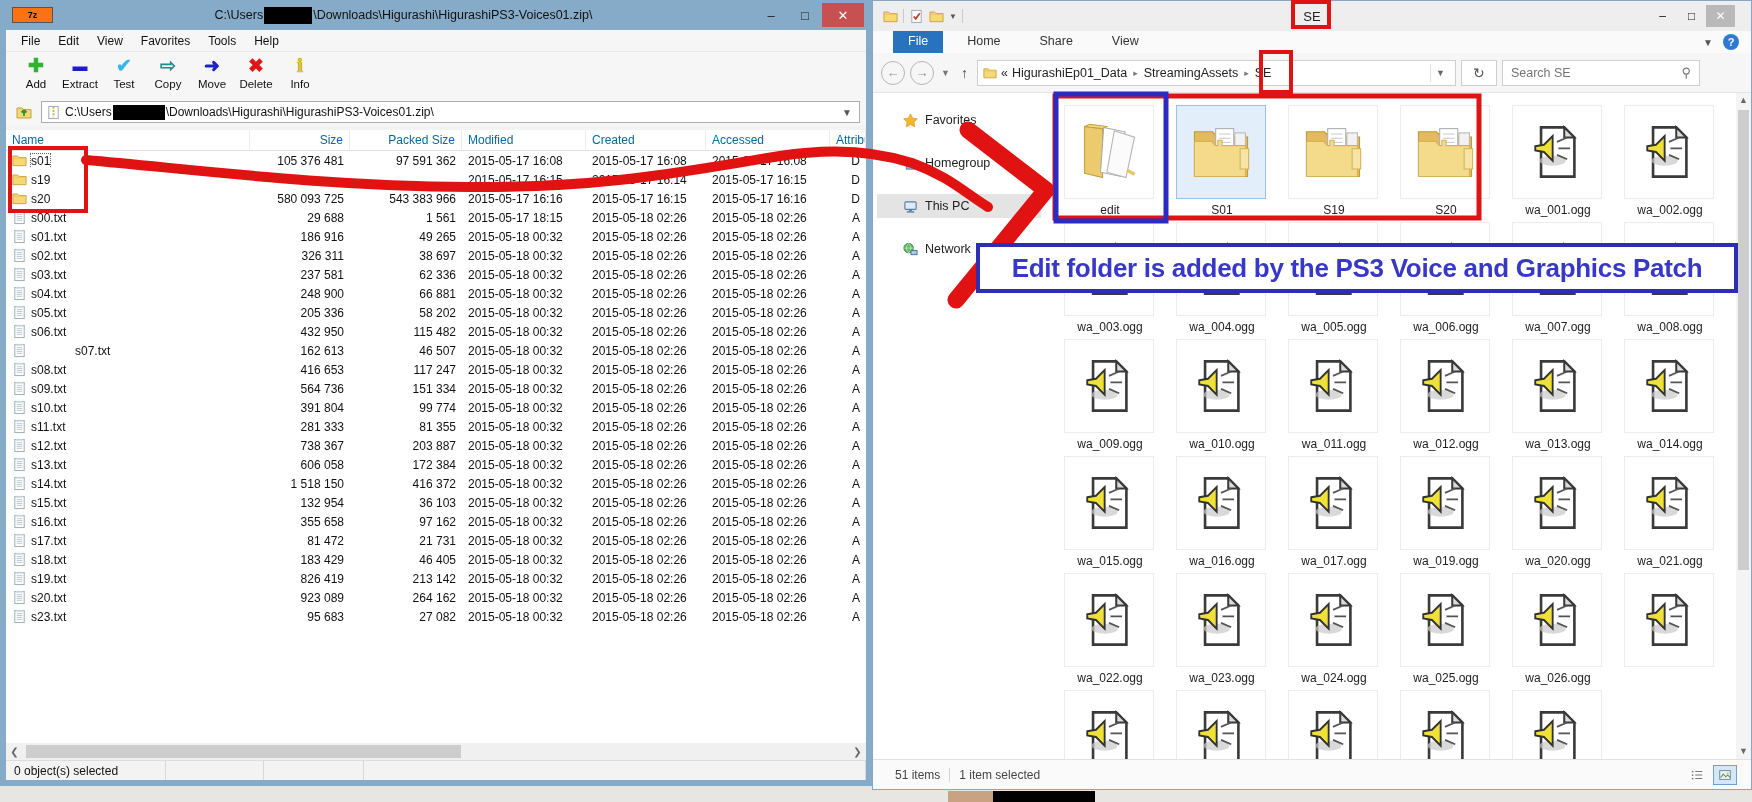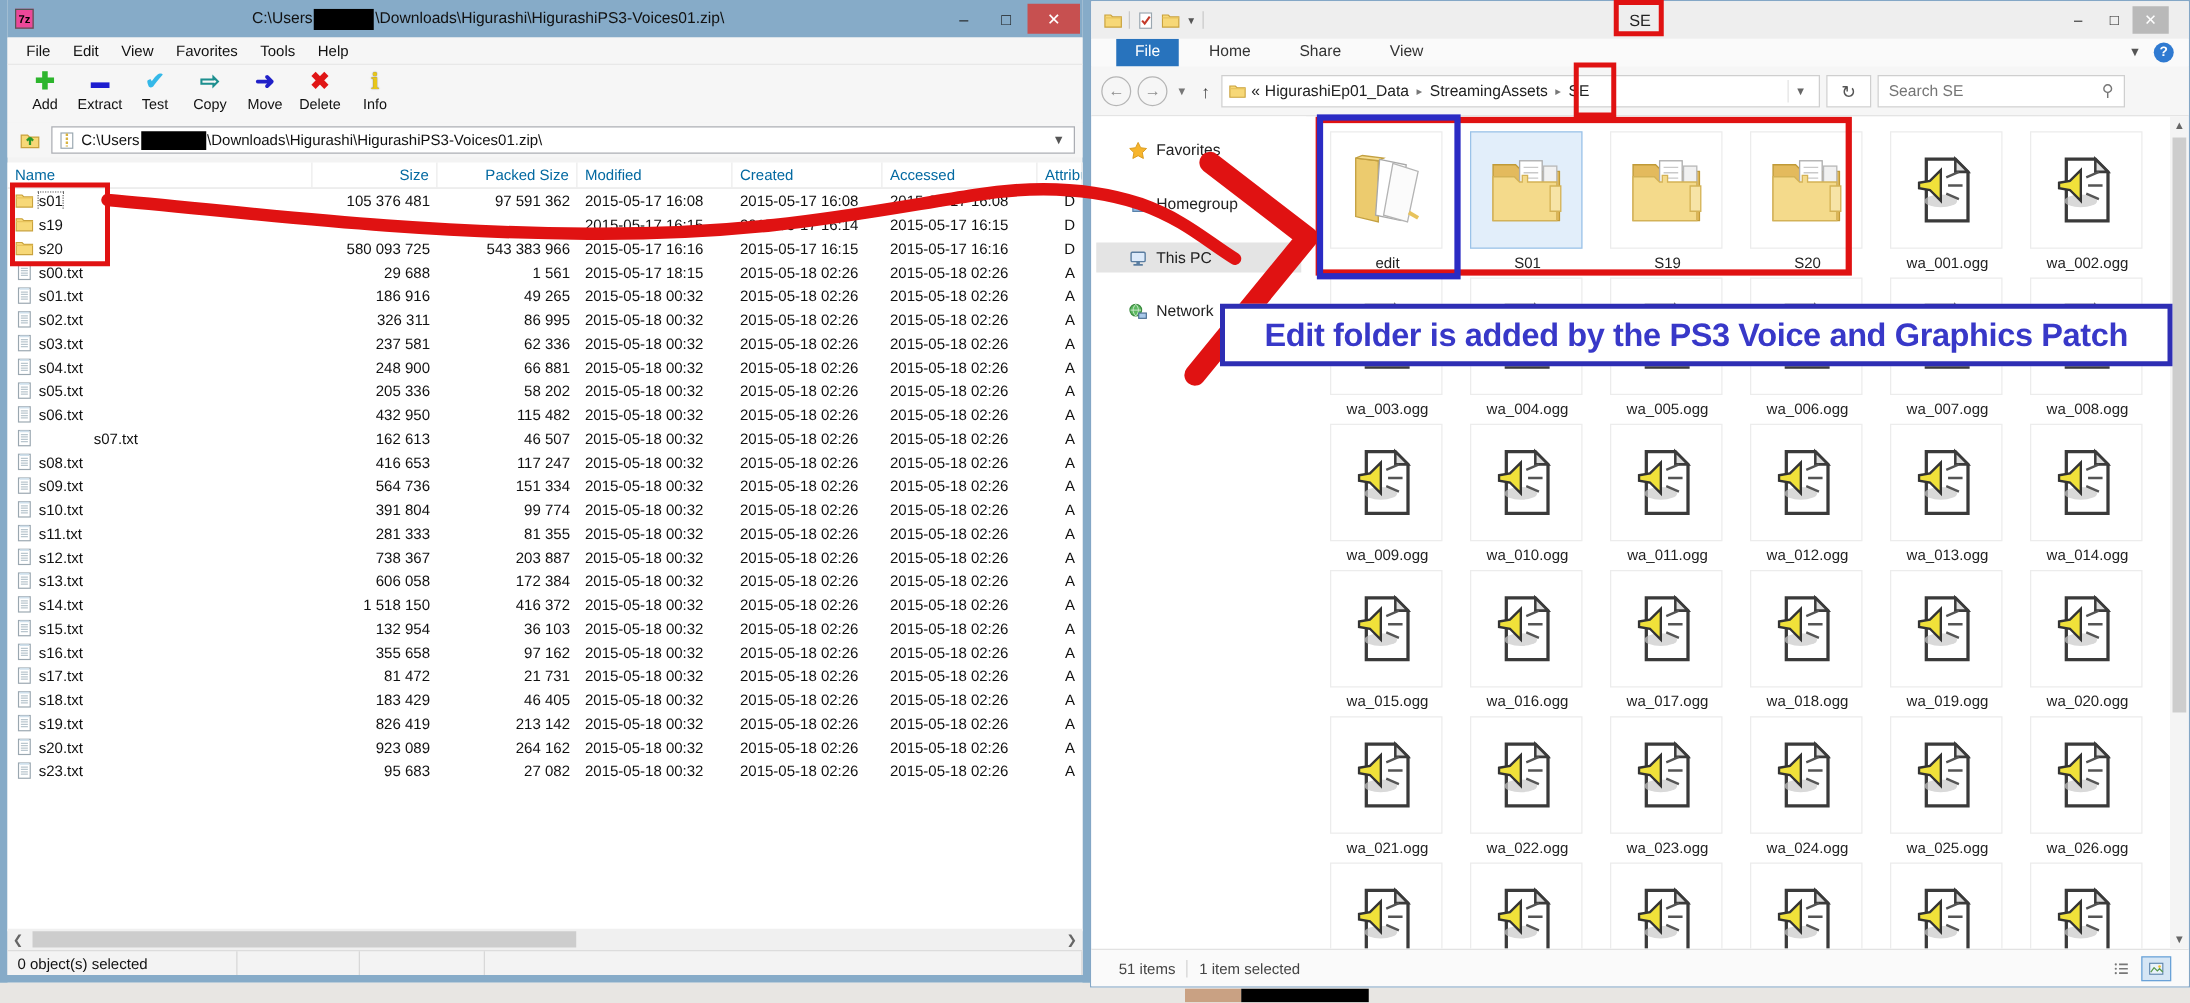--- a/index.html
+++ b/index.html
@@ -6,21 +6,21 @@
     --red:#e01212; --blue:#2e2eb8; --titlebar:#86abc8; --filetab:#2873bd;
   }
   *{box-sizing:border-box; margin:0; padding:0;}
   body{font-family:"Liberation Sans", sans-serif; background:#e8e6e3;}
   .page{position:relative; width:1752px; height:802px; overflow:hidden; background:#e8e6e3;}
 
   
   .sz{position:absolute; left:0; top:0; width:872px; height:786px; background:#f3f3f3;
       border:6px solid var(--titlebar); border-top:none;}
   .sz-title{height:30px; background:var(--titlebar); display:flex; align-items:center; font-size:12.5px; color:#111;}
-  .sz-appicon{width:15px; height:16px; background:#ec4899; border:1px solid #555; margin-left:6px;
+  .sz-appicon{width:41px; height:16px; background:#f97316; border:1px solid #555; margin-left:6px;
       font-size:9px; font-weight:bold; display:flex; align-items:center; justify-content:center; color:#000;}
   .sz-title-text{flex:1; text-align:center; white-space:nowrap; overflow:hidden;}
   .redact{display:inline-block; width:48px; height:17px; background:#000; vertical-align:middle; margin:0 1px;}
   .winbtns{display:flex; margin-right:2px;}
   .wbtn{width:34px; height:24px; display:flex; align-items:center; justify-content:center; font-size:13px; color:#1a1a1a;}
   .wbtn.close{background:#c75050; color:#fff; width:42px;}
   .sz-menubar{height:22px; background:#f6f6f6; display:flex; align-items:center; padding-left:6px; font-size:12px; border-bottom:1px solid #e8e8e8; color:#111;}
   .sz-menu-item{padding:2px 9px;}
   .sz-toolbar{height:46px; background:#f6f6f6; display:flex; padding-left:8px;}
   .sz-tool{width:44px; text-align:center; font-size:11.5px; color:#111; padding-top:2px;}
@@ -41,21 +41,21 @@
   .sz-row>div{padding:0 6px; white-space:nowrap; overflow:hidden;}
   .namecell{display:flex; align-items:center; gap:4px;}
   .namecell svg{flex:0 0 auto;}
   .focusname{outline:1px dotted #666;}
   .sz-hscroll{position:absolute; left:0; right:0; bottom:20px; height:17px; background:#f0f0f0; display:flex; align-items:center;}
   .harrow{width:17px; text-align:center; font-size:10px; color:#666;}
   .hthumb{position:absolute; left:20px; width:435px; top:2px; bottom:2px; background:#cdcdcd;}
   .hthumb2{position:absolute; right:0px; width:17px; top:0; bottom:0; display:flex; align-items:center; justify-content:center; font-size:10px; color:#666;}
   .sz-status{position:absolute; left:0; right:0; bottom:0; height:20px; background:#f3f3f3; border-top:1px solid #dcdcdc; display:flex; align-items:center; font-size:12px; color:#111;}
   .sz-status .seg{height:100%; display:flex; align-items:center; padding-left:8px; border-right:1px solid #d8d8d8;}
-  .s0{width:184px;} .s1{width:98px;} .s2{width:100px;} .s3{flex:1; border-right:none;}
+  .s0{width:160px;} .s1{width:98px;} .s2{width:100px;} .s3{flex:1; border-right:none;}
 
   
   .ex{position:absolute; left:872px; top:0; width:880px; height:790px; background:#fff; border:1px solid #84a7c6;}
   .ex-title{height:30px; background:#eeeeee; display:flex; align-items:center; position:relative;}
   .qat{display:flex; align-items:center; gap:5px; margin-left:10px;}
   .qat .sep{width:1px; height:14px; background:#c9c9c9;}
   .qat .dn{font-size:8px; color:#555;}
   .ex-title-text{position:absolute; left:50%; transform:translateX(-50%); font-size:13px; color:#222;}
   .ex-title .winbtns{margin-left:auto; margin-right:16px;}
   .ex-title .wbtn{width:29px; height:22px; font-size:12px;}
@@ -335,21 +335,21 @@
           <div class="szc c6" style="border-right: none;">A</div>
         </div>
         <div class="sz-row">
           <div class="szc c0 namecell" style="border-right: none;">
             <svg width="15" height="15">
               <use href="#sym-txt"></use>
             </svg>
             <span>s02.txt</span>
           </div>
           <div class="szc c1" style="border-right: none;">326 311</div>
-          <div class="szc c2" style="border-right: none;">86 995</div>
+          <div class="szc c2" style="border-right: none;">38 697</div>
           <div class="szc c3" style="border-right: none;">2015-05-18 00:32</div>
           <div class="szc c4" style="border-right: none;">2015-05-18 02:26</div>
           <div class="szc c5" style="border-right: none;">2015-05-18 02:26</div>
           <div class="szc c6" style="border-right: none;">A</div>
         </div>
         <div class="sz-row">
           <div class="szc c0 namecell" style="border-right: none;">
             <svg width="15" height="15">
               <use href="#sym-txt"></use>
             </svg>
@@ -882,28 +882,20 @@
                 </svg>
               </div>
               <div class="tile-label">wa_017.ogg</div>
             </div>
             <div class="tile">
               <div class="tile-box">
                 <svg width="58" height="58">
                   <use href="#sym-ogg"></use>
                 </svg>
               </div>
-              <div class="tile-label">wa_018.ogg</div>
-            </div>
-            <div class="tile">
-              <div class="tile-box">
-                <svg width="58" height="58">
-                  <use href="#sym-ogg"></use>
-                </svg>
-              </div>
               <div class="tile-label">wa_019.ogg</div>
             </div>
             <div class="tile">
               <div class="tile-box">
                 <svg width="58" height="58">
                   <use href="#sym-ogg"></use>
                 </svg>
               </div>
               <div class="tile-label">wa_020.ogg</div>
             </div>

